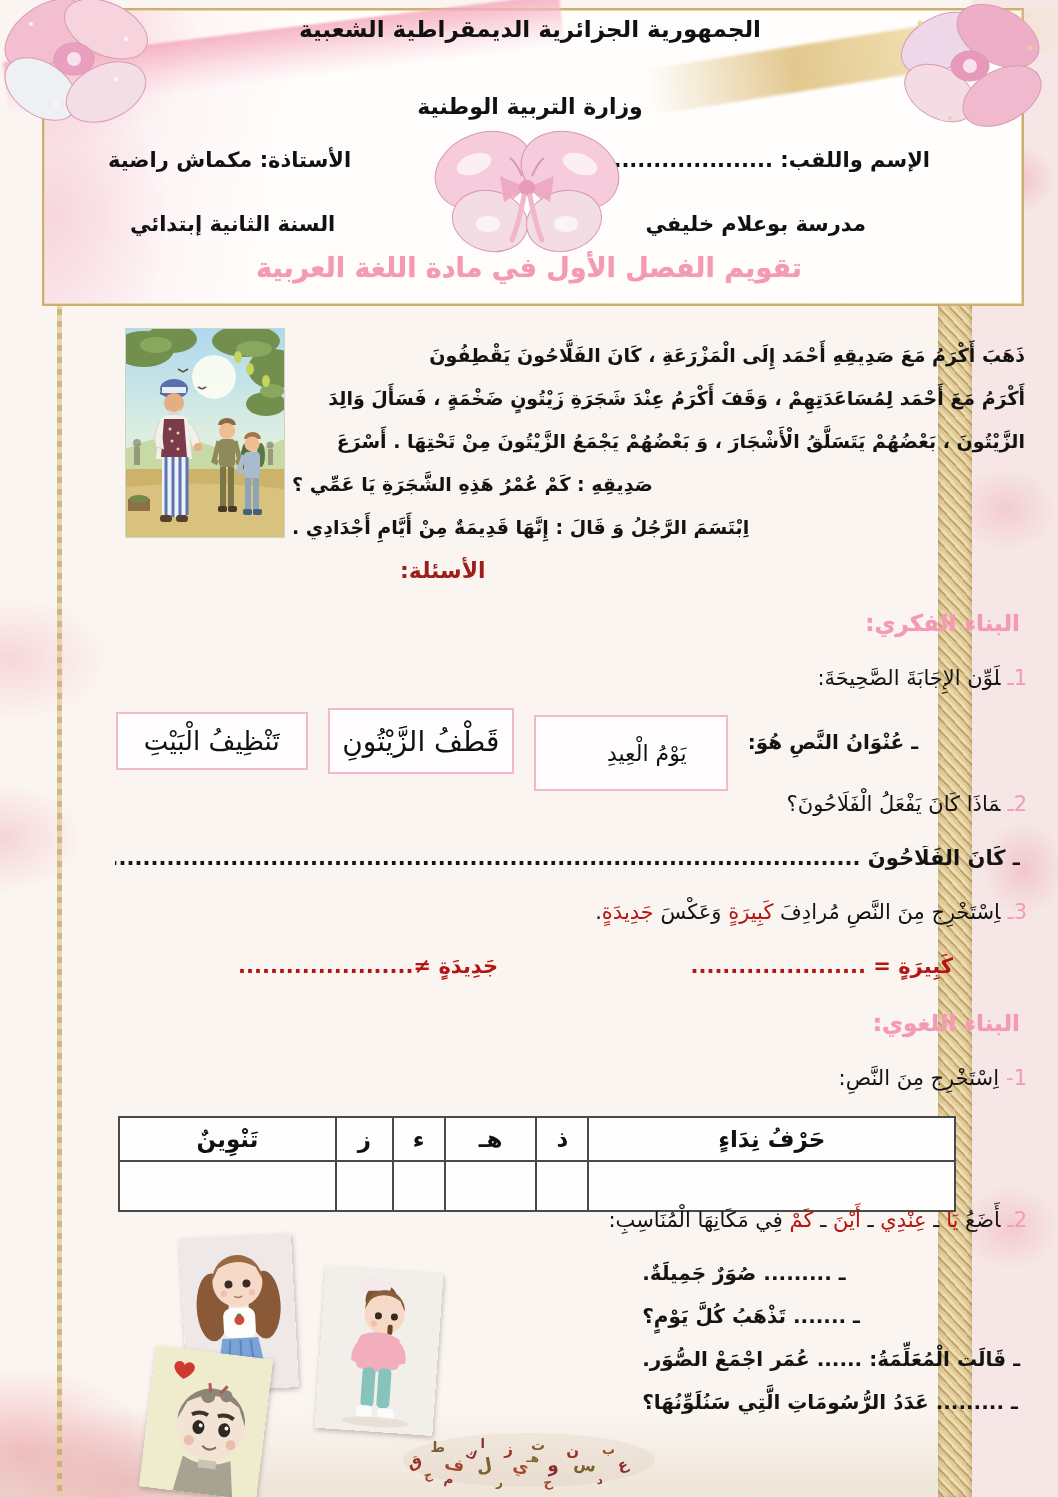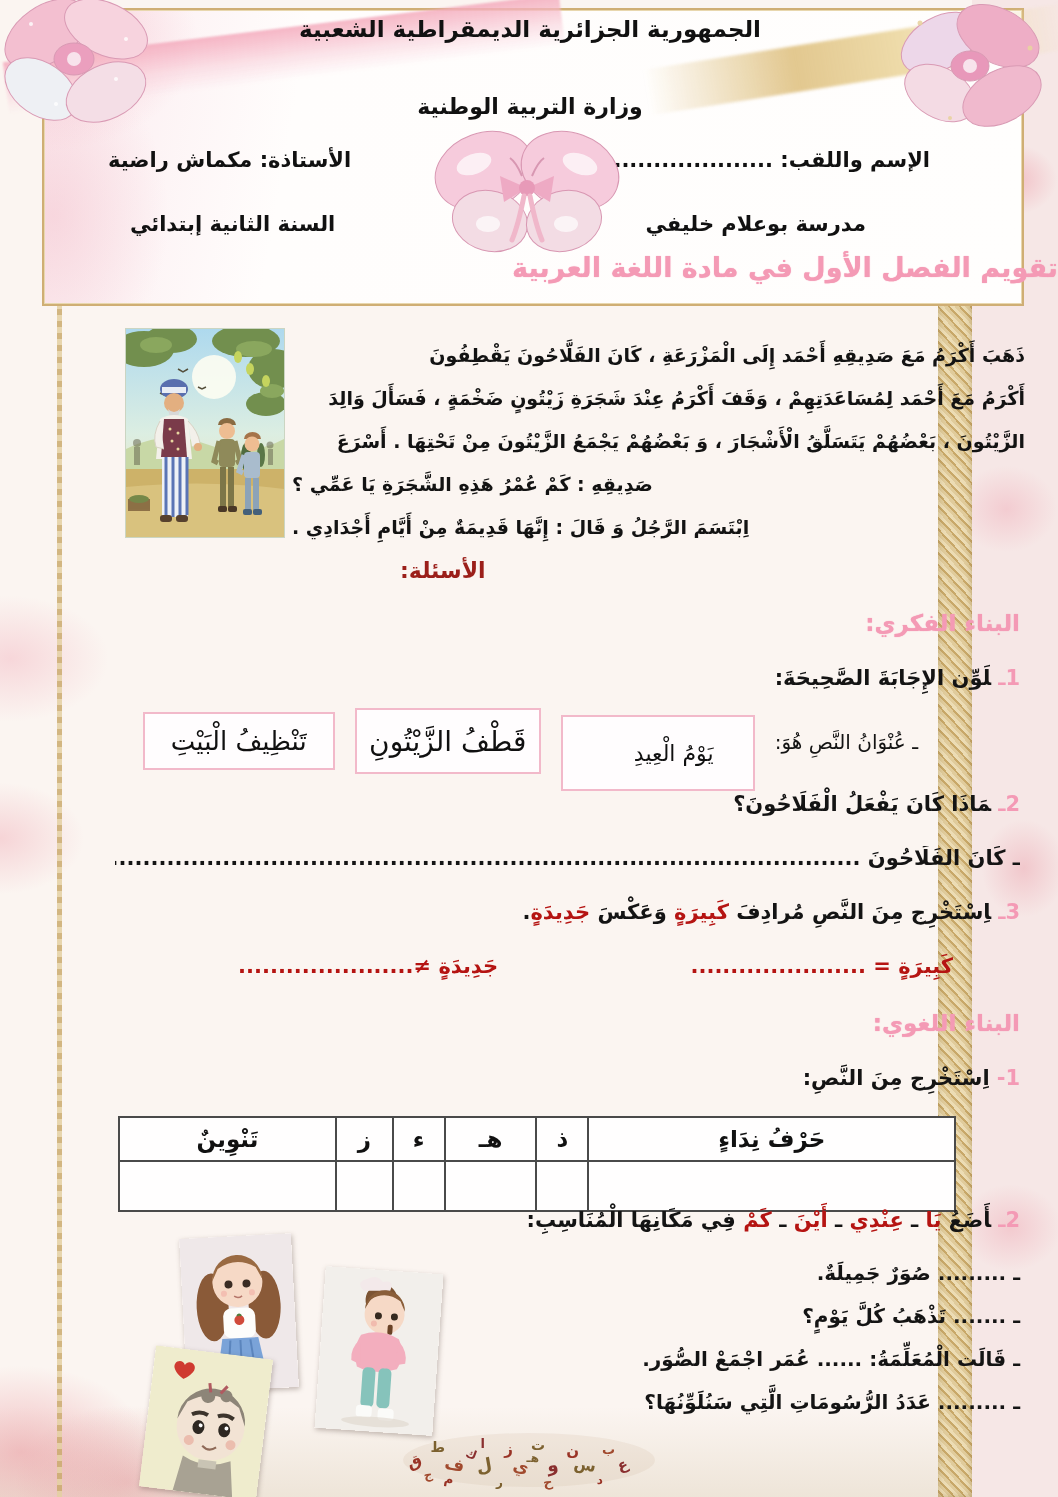--- a/index.html
+++ b/index.html
@@ -35,55 +35,55 @@
       radial-gradient(160px 220px at 1% 70%, rgba(244,196,207,.55), rgba(244,196,207,0) 72%),
       linear-gradient(100deg, #fbeaee 0%, #fffdfc 26%, #fffefd 100%);}
   .ribbon{position:absolute;left:-40px;top:18px;width:560px;height:52px;transform:rotate(-7deg);
     background:linear-gradient(to bottom, rgba(244,170,188,.85), rgba(249,208,218,.55) 60%, rgba(249,208,218,0));
     filter:blur(1px);}
   .gold-streak{position:absolute;left:600px;top:26px;width:430px;height:46px;transform:rotate(-9deg);
     background:linear-gradient(90deg, rgba(226,200,140,0), rgba(219,186,116,.8) 35%, rgba(236,215,160,.9) 60%, rgba(219,186,116,0));
     filter:blur(1.5px);}
   .hdr-text{position:absolute;color:#111;font-weight:bold;}
   .hdr-center{left:60px;width:940px;text-align:center;}
-  .exam-title{position:absolute;left:0;top:252px;width:1058px;text-align:right;
+  .exam-title{position:absolute;left:0;top:252px;width:1058px;text-align:center;
     color:#f49ab5;font-size:27px;font-weight:bold;text-shadow:0 0 1px #f49ab5;}
   .corner-flower{position:absolute;pointer-events:none;}
   
   .passage-img{position:absolute;left:125px;top:328px;width:158px;height:208px;border:1px solid #cbd5c2;}
   .passage{position:absolute;left:292px;top:334px;width:733px;color:#131313;
     font-size:19px;font-weight:bold;}
   .passage .pline{height:43px;line-height:43px;white-space:nowrap;}
   .al-r{text-align:right;} .al-l{text-align:left;}
   
   .q-heading{position:absolute;left:400px;top:558px;width:280px;text-align:left;
     color:#9b1f1a;font-size:22px;font-weight:bold;}
   .sec-title{position:absolute;right:38px;color:#f49ab5;font-size:23px;font-weight:bold;
     text-shadow:0 0 1px #f49ab5;}
-  .q-line{position:absolute;right:38px;color:#141414;font-size:21px;font-weight:bold;white-space:nowrap;}
+  .q-line{position:absolute;right:31px;color:#141414;font-size:21px;font-weight:normal;white-space:nowrap;}
   .num{color:#f49ab5;margin-left:7px;}
   .red{color:#b51412;}
   .options-row{position:absolute;right:140px;top:698px;display:flex;align-items:flex-start;gap:20px;}
-  .opt-label{font-size:20px;font-weight:normal;color:#141414;margin-top:32px;white-space:nowrap;}
+  .opt-label{font-size:20px;font-weight:bold;color:#141414;margin-top:32px;white-space:nowrap;}
   .opt-box{border:2px solid #f2b9ca;background:#fffdfe;display:flex;align-items:center;justify-content:center;
     font-weight:normal;color:#101010;}
   .opt-0{width:158px;height:72px;font-size:22px;margin-top:17px;padding-left:32px;}
   .opt-1{width:182px;height:62px;font-size:28px;margin-top:10px;}
   .opt-2{width:188px;height:54px;font-size:26px;margin-top:14px;}
   .blank-line{position:absolute;right:38px;width:905px;overflow:hidden;color:#141414;
     font-size:21px;font-weight:bold;white-space:nowrap;}
   .fill-red{position:absolute;color:#b51412;font-size:21px;font-weight:bold;white-space:nowrap;}
   
   .x-table{position:absolute;left:118px;top:1116px;width:838px;border-collapse:collapse;direction:rtl;}
   .x-table td{border:2px solid #4a4a4a;text-align:center;vertical-align:middle;
     font-weight:bold;color:#111;background:#fffefe;}
   .x-table .hrow td{height:40px;font-size:23px;}
   .x-table .erow td{height:46px;}
   
-  .items{position:absolute;right:38px;top:1252px;text-align:right;color:#141414;
+  .items{position:absolute;right:38px;top:1252px;text-align:left;color:#141414;
     font-size:20px;font-weight:bold;}
   .items .it{height:43px;line-height:43px;white-space:nowrap;}
   
   .photo{position:absolute;box-shadow:1px 2px 5px rgba(90,70,60,.35);}
   .ornament{position:absolute;left:393px;top:1422px;}
 </style>
 </head>
 <body>
 
 <div class="page">

